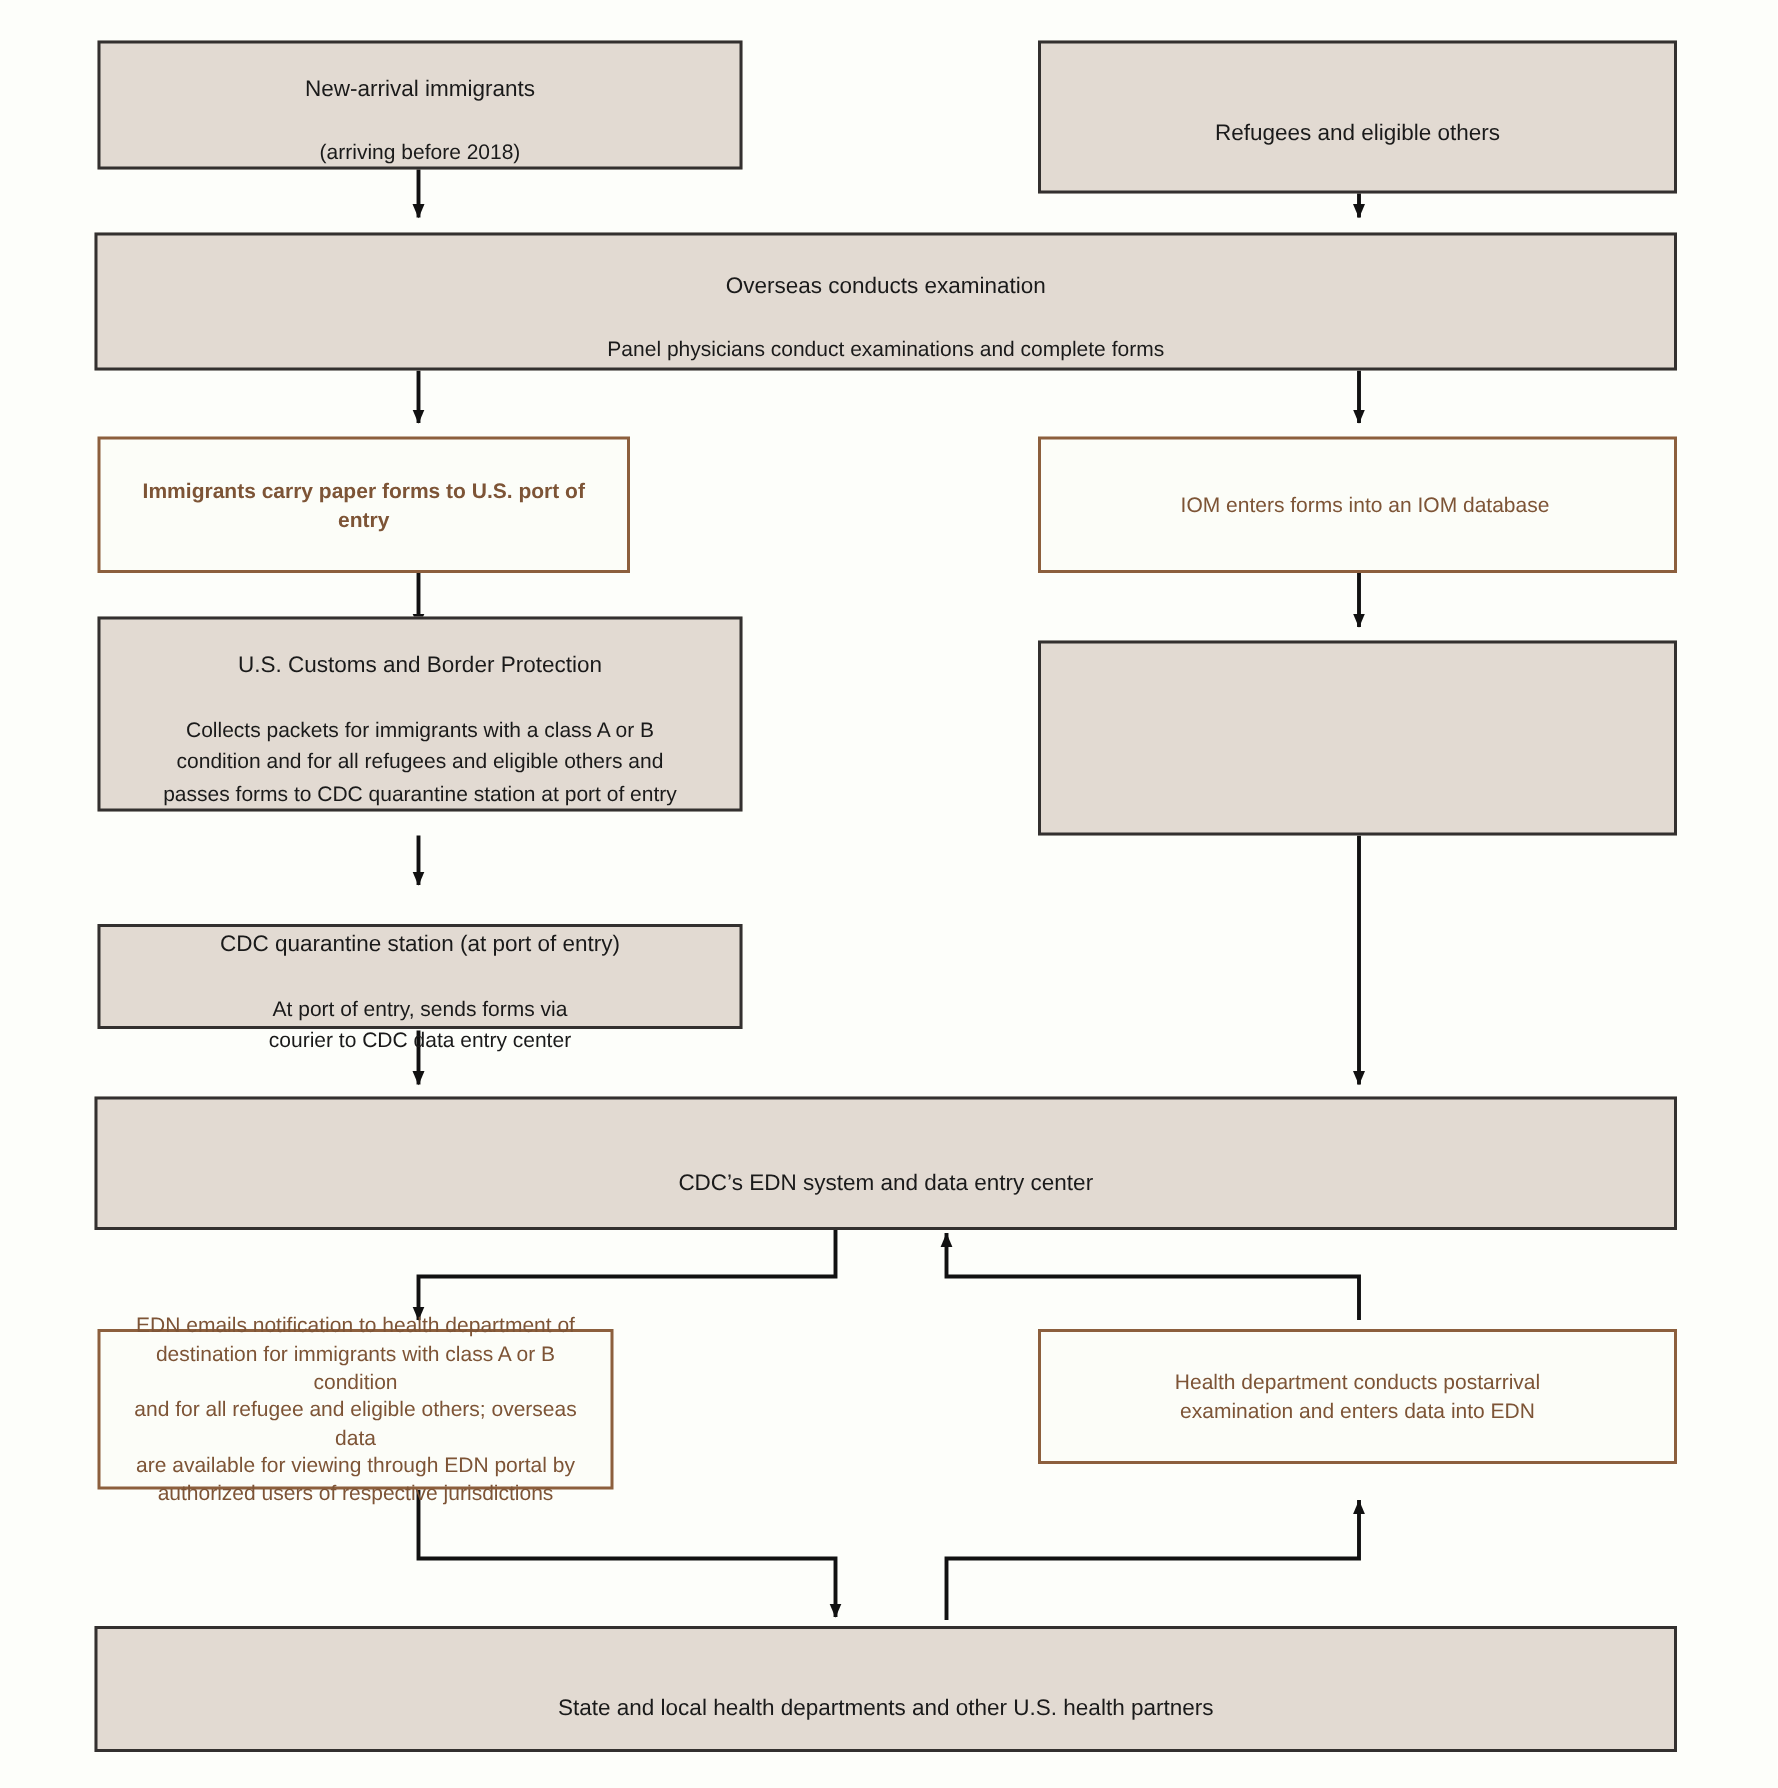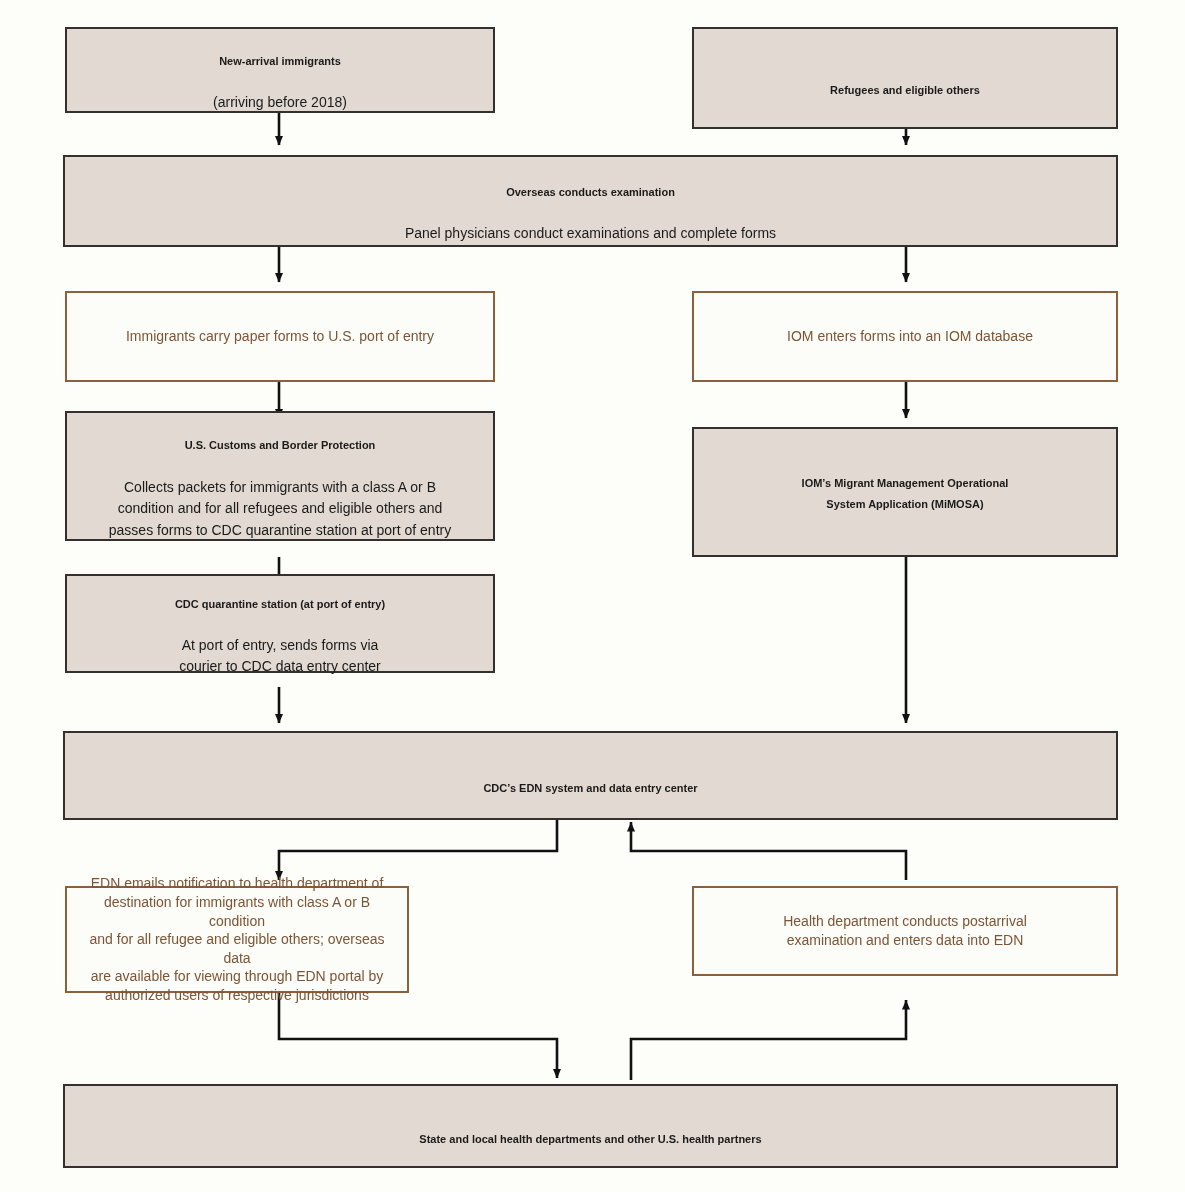--- a/index.html
+++ b/index.html
@@ -40,21 +40,21 @@
     background: #fcfdf8;
     border: 2.5px solid #8c5f3d;
     color: #7d5436;
   }
   .node-text {
     display: block;
     white-space: pre-line;
     padding: 0 10px;
   }
   .fs15 { font-size: 14px; }
-  .fs15b { font-size: 11px; font-weight: bold; margin-top: 26px; }
+  .fs15b { font-size: 15px; font-weight: normal; margin-top: 26px; }
 </style>
 </head>
 <body>
 
 <div id="page">
 
   <svg id="flow-svg" viewBox="0 0 1185 1192" xmlns="http://www.w3.org/2000/svg">
     <defs>
       <marker id="arrowDown" markerWidth="10" markerHeight="10" refX="5" refY="9" orient="0" markerUnits="userSpaceOnUse">
         <path d="M1,0 L9,0 L5,9.5 Z" fill="#111111"></path>
@@ -104,45 +104,44 @@
     </span>
   </div>
 
   <div class="node node-gray" style="left:63px; top:155px; width:1055px; height:92px;">
     <span class="node-text">
       <span class="fs15b">Overseas conducts examination</span><br>
       <span class="fs15">Panel physicians conduct examinations and complete forms</span>
     </span>
   </div>
 
-  <div class="node node-brown" style="left:65px; top:291px; width:430px; height:91px;">
+  <div class="node node-brown" style="left:65px; top:291px; width:355px; height:91px;font-weight:bold;">
     <span class="node-text fs15">Immigrants carry paper forms to U.S. port of entry</span>
   </div>
 
   <div class="node node-brown" style="left:692px; top:291px; width:426px; height:91px;padding-left:10px;">
     <span class="node-text fs15">IOM enters forms into an IOM database</span>
   </div>
 
   <div class="node node-gray" style="left:65px; top:411px; width:430px; height:130px;">
     <span class="node-text">
       <span class="fs15b">U.S. Customs and Border Protection</span><br>
       <span class="fs15">Collects packets for immigrants with a class A or B
 condition and for all refugees and eligible others and
 passes forms to CDC quarantine station at port of entry</span>
     </span>
   </div>
 
   <div class="node node-gray" style="left:692px; top:427px; width:426px; height:130px;">
     <span class="node-text">
-      <span class="fs15b">IOM’s Migrant Management Operational
-System Application (MiMOSA)</span><br>
+      <br>
     </span>
   </div>
 
-  <div class="node node-gray" style="left:65px; top:574px; width:430px; height:99px;">
+  <div class="node node-gray" style="left:65px; top:616px; width:430px; height:70px;">
     <span class="node-text">
       <span class="fs15b">CDC quarantine station (at port of entry)</span><br>
       <span class="fs15">At port of entry, sends forms via
 courier to CDC data entry center</span>
     </span>
   </div>
 
   <div class="node node-gray" style="left:63px; top:731px; width:1055px; height:89px;">
     <span class="node-text fs15b">CDC’s EDN system and data entry center</span>
   </div>

